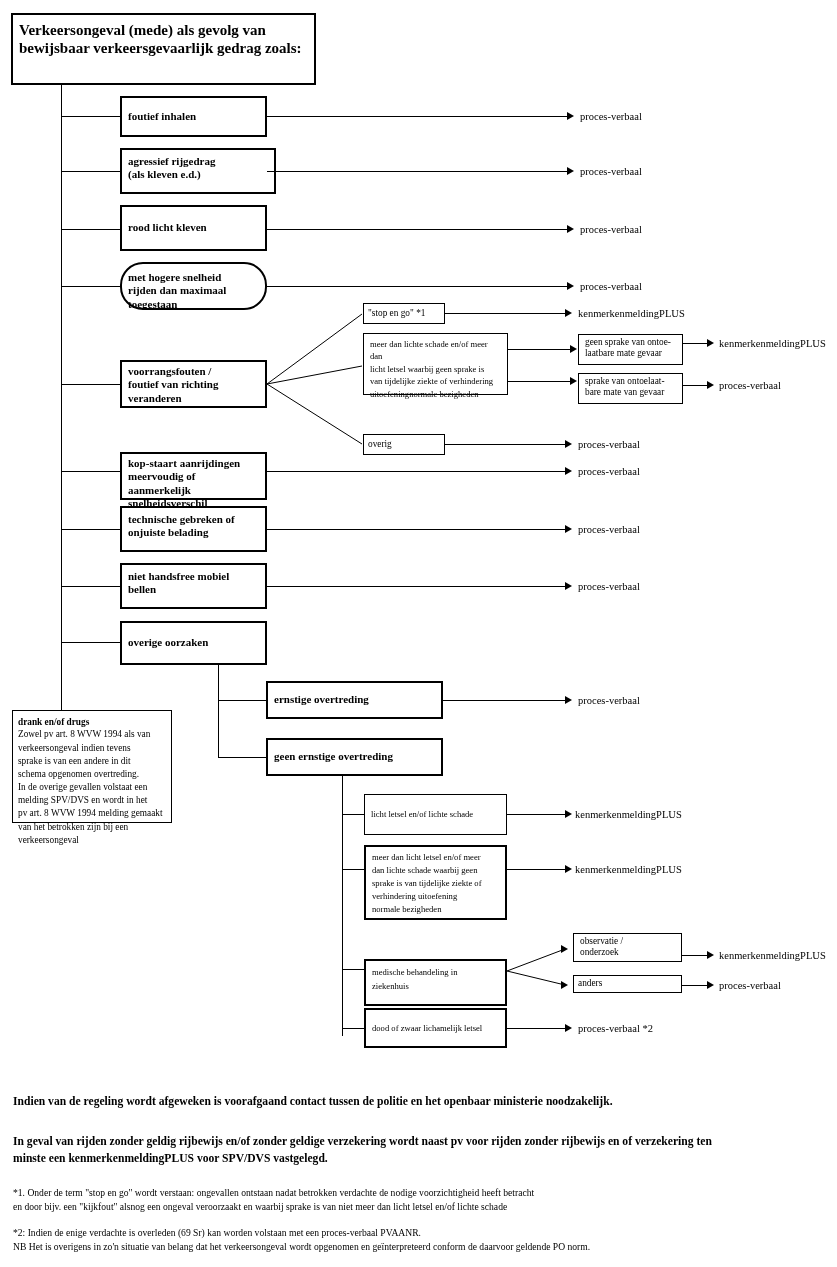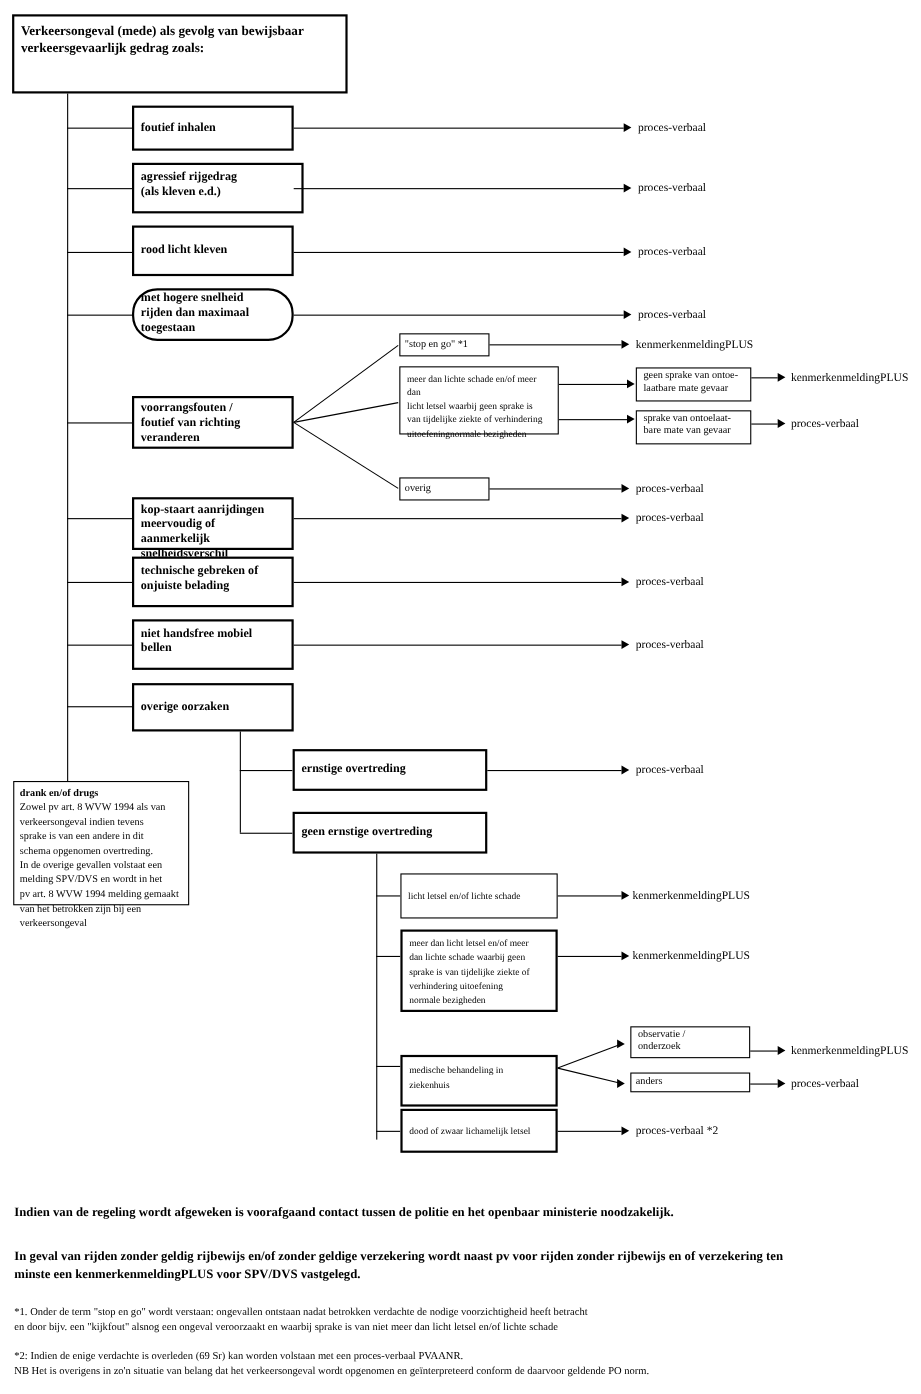--- a/index.html
+++ b/index.html
@@ -20,21 +20,21 @@
     border:2px solid #000;
     background:#fff;
     display:flex;
     align-items:center;
     padding:3px 6px;
     line-height:1.22;
   }
   .box.thin { border-width:1.5px; }
   .box .txt { display:block; width:100%; }
   .bold  { font-weight:bold; }
-  .f13 { font-size:12px; }
+  .f13 { font-size:15px; }
   .f12 { font-size:11px; }
   .f10 { font-size:9.3px; }
   .f9  { font-size:8.6px; }
   .lbl {
     position:absolute;
     font-size:10.5px;
     white-space:nowrap;
     line-height:1;
   }
   .ftr {
@@ -88,21 +88,21 @@
 
   <div class="h" style="left:61px; top:229px; width:59px;"></div>
   <div class="box f12 bold" style="left:120px; top:205px; width:147px; height:46px;">
     <span class="txt" style="white-space:pre-line;">rood licht kleven</span>
   </div>
   <div class="h" style="left:267px; top:229px; width:300px;"></div>
   <div class="arw" style="left:567px; top:225px;"></div>
   <div class="lbl" style="left:580px; top:225px;">proces-verbaal</div>
 
   <div class="h" style="left:61px; top:286px; width:59px;"></div>
-  <div class="box f12 bold" style="left:120px; top:262px; width:147px; height:48px; align-items:flex-end; padding-top:13px;border-radius:23px;">
+  <div class="box f12 bold" style="left:120px; top:262px; width:147px; height:48px; align-items:center; padding-top:13px;border-radius:23px;">
     <span class="txt" style="white-space:pre-line;">met hogere snelheid
 rijden dan maximaal
 toegestaan</span>
   </div>
   <div class="h" style="left:267px; top:286px; width:300px;"></div>
   <div class="arw" style="left:567px; top:282px;"></div>
   <div class="lbl" style="left:580px; top:282px;">proces-verbaal</div>
 
   <div class="h" style="left:61px; top:384px; width:59px;"></div>
   <div class="box f12 bold" style="left:120px; top:360px; width:147px; height:48px; align-items:flex-start; padding-top:3px;">

